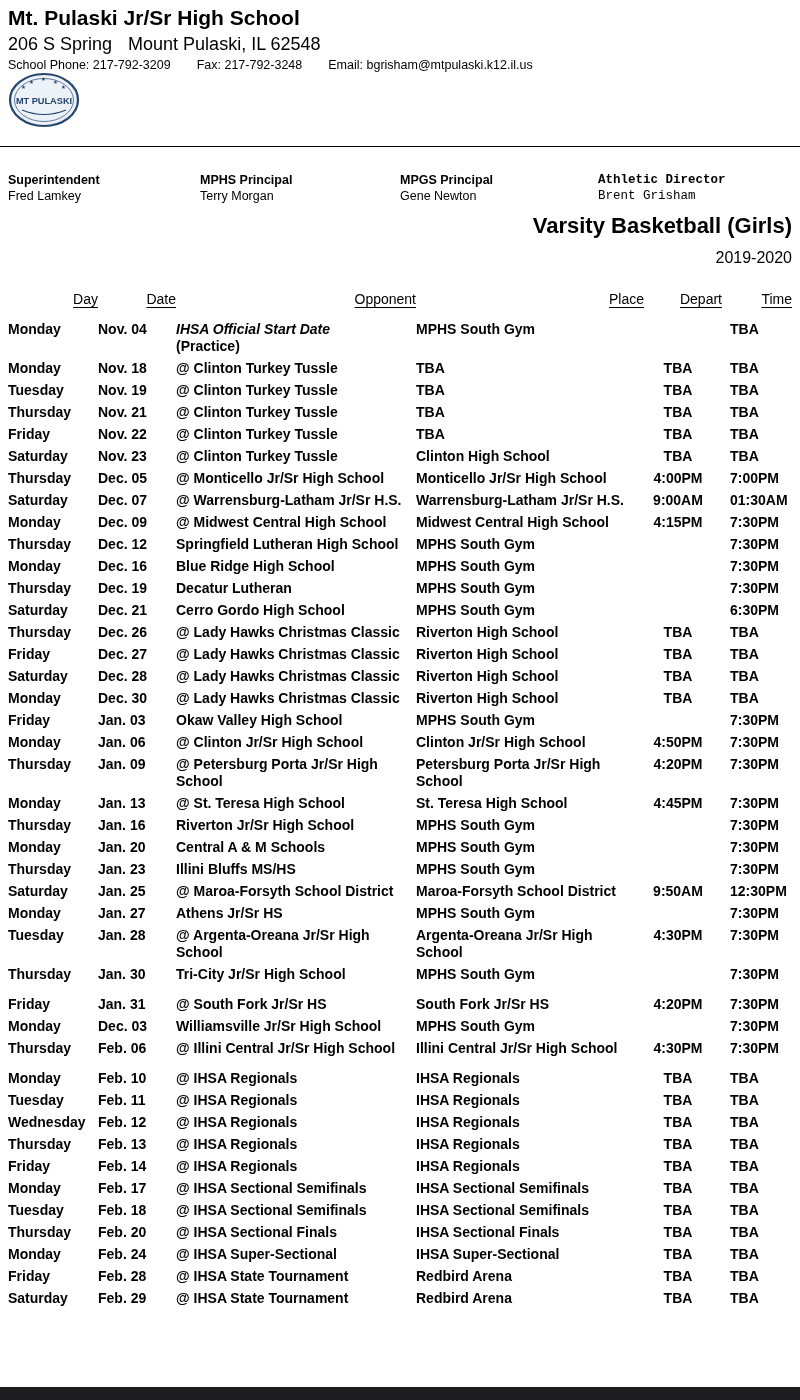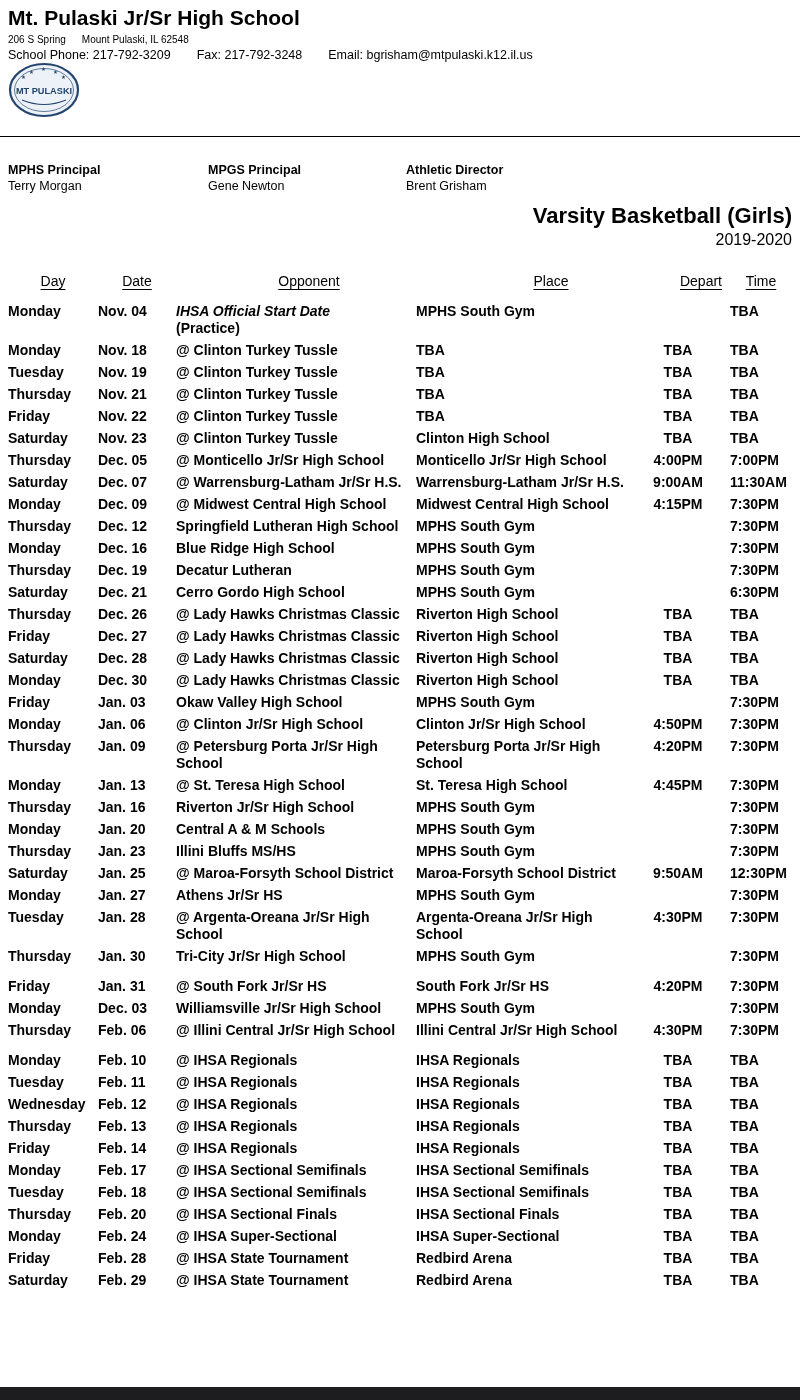--- a/index.html
+++ b/index.html
@@ -7,54 +7,54 @@
   body {
     width:800px; height:1400px; position:relative;
     font-family:"Liberation Sans", sans-serif; color:#000;
     overflow:hidden;
   }
   .page { padding:6px 8px 0 8px; }
 
   
   .school-header { display:flex; justify-content:space-between; align-items:flex-start;flex-direction:column; }
   .school-name { font-size:21px; font-weight:bold; letter-spacing:0; }
-  .addr-line { font-size:10px; margin-top:4px; }
+  .addr-line { font-size:18px; margin-top:4px; }
   .addr-line .sp { margin-left:16px; }
   .contact-line { font-size:12.5px; margin-top:3px; }
   .contact-line span { margin-right:26px;text-align:right; }
   .logo-wrap { margin-right:2px; }
 
   .header-rule { border:none; border-top:1.5px solid #000; margin:10px -8px 0 -8px; }
 
   
   .staff { display:flex; margin-top:26px; font-size:12.5px; }
   .staff-col { }
   .staff-col.c1 { width:192px; }
   .staff-col.c2 { width:200px; }
   .staff-col.c3 { width:198px; }
-  .staff-col.c4 { flex:1; }
+  .staff-col.c4 { flex:1;font-family:Liberation Mono, monospace; }
   .staff-title { font-weight:bold; }
   .staff-name { margin-top:2px; }
 
   
   .doc-title-block { text-align:right; margin-top:10px; }
   .doc-title { font-size:22px; font-weight:bold; }
-  .doc-season { font-size:16px; margin-top:2px; }
+  .doc-season { font-size:16px; margin-top:10px; }
 
   
   table.schedule { width:100%; border-collapse:collapse; table-layout:fixed; margin-top:24px; }
   col.w-day   { width:90px; }
   col.w-date  { width:78px; }
   col.w-opp   { width:240px; }
   col.w-place { width:228px; }
   col.w-dep   { width:78px; }
   col.w-time  { width:70px; }
 
   thead th {
-    font-weight:normal; font-size:14px; text-align:center;
+    font-weight:normal; font-size:14px; text-align:right;
     text-decoration:underline; text-underline-offset:3px;
     padding:0 0 14px 0; vertical-align:top;
   }
   th.h-opp { padding-left:26px; }
   th.h-place { padding-left:42px; }
   th.h-dep { text-align:right; text-indent:-4px; }
   th.h-time { padding-left:8px; }
 
   tbody td {
     font-size:14px; font-weight:bold; vertical-align:top;
@@ -97,20 +97,24 @@
         <text x="53" y="17" font-size="5.5" fill="#24466e">★</text>
         <text x="36" y="31.5" text-anchor="middle" font-size="9.2" font-weight="bold" fill="#24466e" font-family="Liberation Sans, sans-serif">MT PULASKI</text>
         <path d="M14 38 Q36 47 58 38" fill="none" stroke="#24466e" stroke-width="1.2"></path>
       </svg>
     </div>
   </header>
 
   <hr class="header-rule">
 
   <section class="staff">
+    <div class="staff-col c1">
+      <div class="staff-title">Superintendent</div>
+      <div class="staff-name">Fred Lamkey</div>
+    </div>
     <div class="staff-col c2">
       <div class="staff-title">MPHS Principal</div>
       <div class="staff-name">Terry Morgan</div>
     </div>
     <div class="staff-col c3">
       <div class="staff-title">MPGS Principal</div>
       <div class="staff-name">Gene Newton</div>
     </div>
     <div class="staff-col c4">
       <div class="staff-title">Athletic Director</div>
@@ -198,21 +202,21 @@
           <td class="c-place">Monticello Jr/Sr High School</td>
           <td class="c-dep">4:00PM</td>
           <td class="c-time">7:00PM</td>
         </tr>
         <tr>
           <td class="c-day">Saturday</td>
           <td class="c-date">Dec. 07</td>
           <td class="c-opp"><span>@ Warrensburg-Latham Jr/Sr H.S.</span></td>
           <td class="c-place">Warrensburg-Latham Jr/Sr H.S.</td>
           <td class="c-dep">9:00AM</td>
-          <td class="c-time">11:30AM</td>
+          <td class="c-time">01:30AM</td>
         </tr>
         <tr>
           <td class="c-day">Monday</td>
           <td class="c-date">Dec. 09</td>
           <td class="c-opp"><span>@ Midwest Central High School</span></td>
           <td class="c-place">Midwest Central High School</td>
           <td class="c-dep">4:15PM</td>
           <td class="c-time">7:30PM</td>
         </tr>
         <tr>

